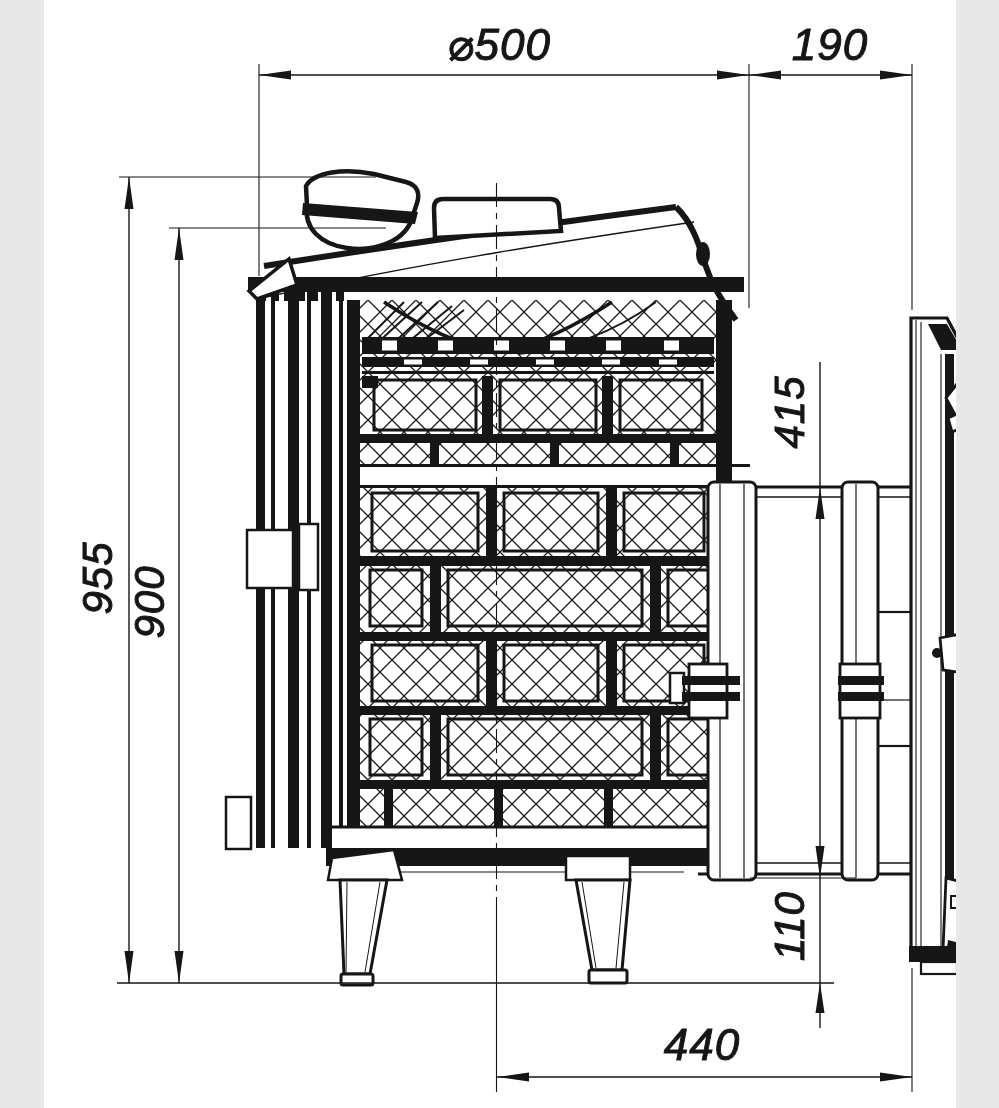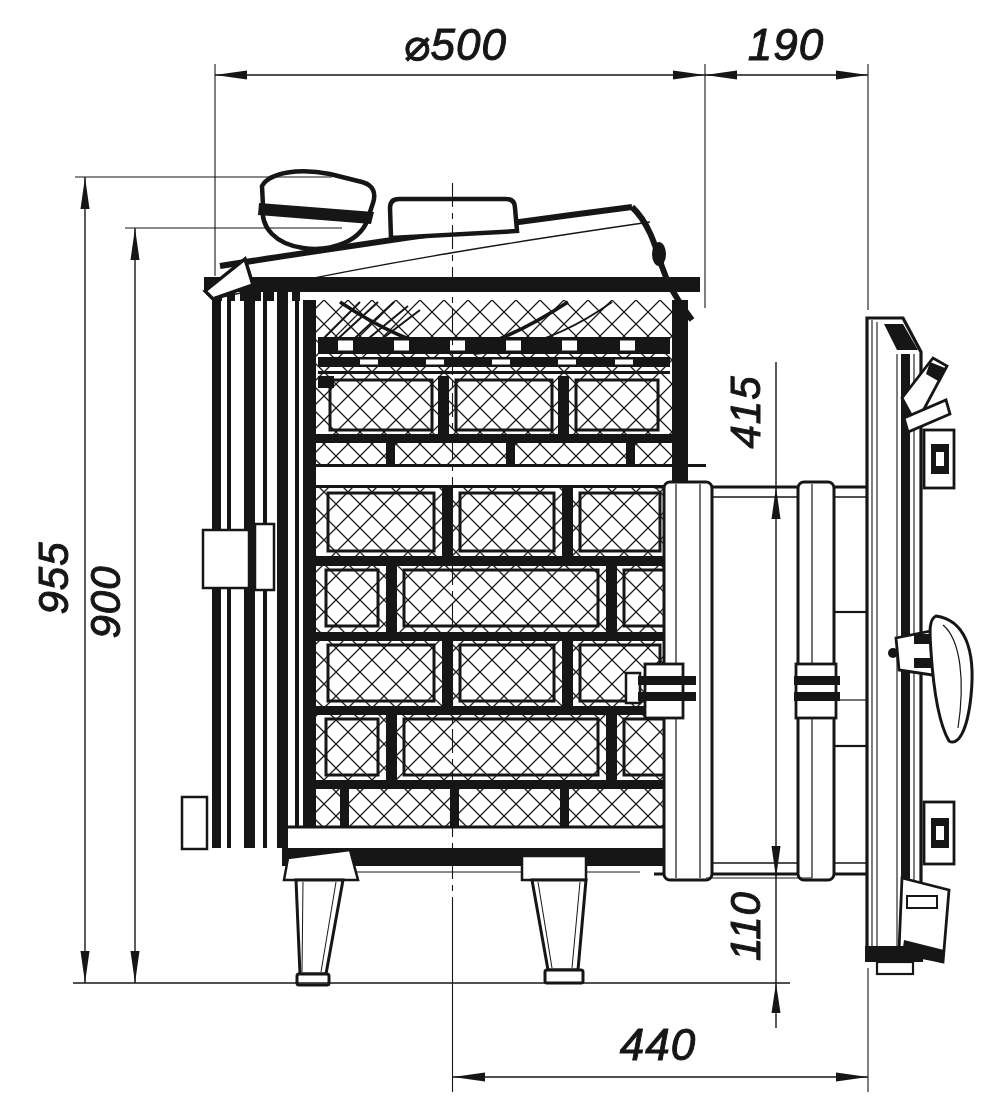--- a/index.html
+++ b/index.html
@@ -1,16 +1,16 @@
 <!DOCTYPE html>
 <html style="--ink: #161616; --paper: #ffffff;"><head>
 <meta charset="utf-8">
 <style>
   html,body{margin:0;padding:0;background:#e8e8e8;}
-  .stage{width:999px;height:1108px;background:var(--paper,#fff);position:relative;margin:0 auto;overflow:hidden;}
+  .stage{width:912px;height:1108px;background:var(--paper,#fff);position:relative;margin:0 auto;overflow:hidden;}
   svg{display:block;color:var(--ink,#161616);}
   text{font-family:"Liberation Sans","DejaVu Sans",sans-serif;font-style:italic;fill:currentColor;}
   .dim{font-size:44px;letter-spacing:1px;}
   .dimv{font-size:42px;letter-spacing:1px;}
 </style>
 </head>
 <body>
 
 <div class="stage">
 <svg width="999" height="1108" viewBox="0 0 999 1108">

